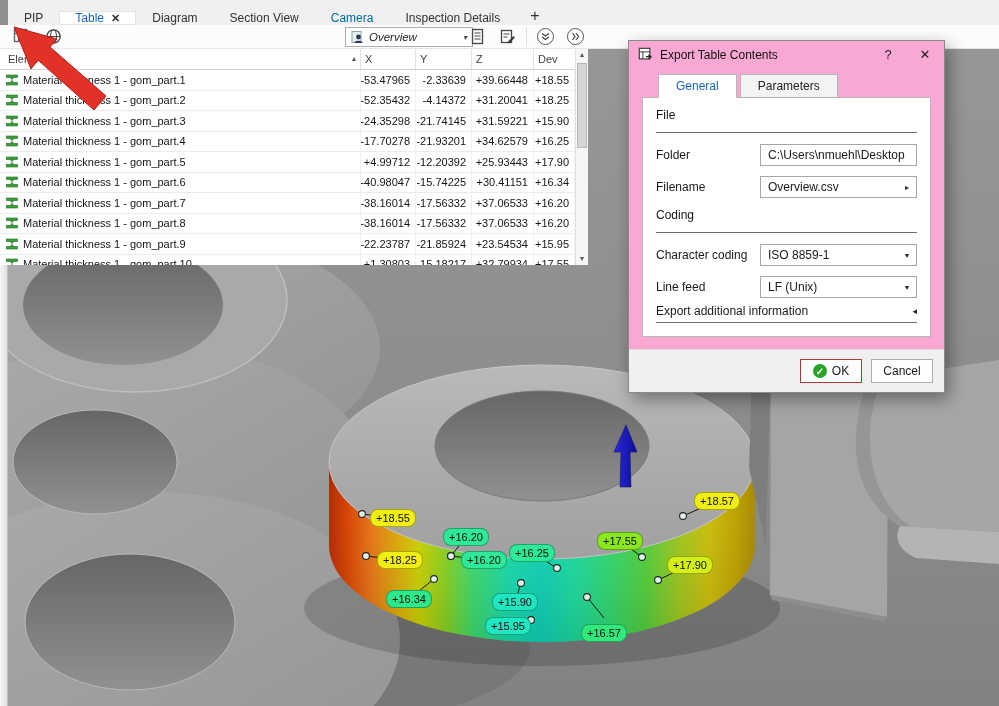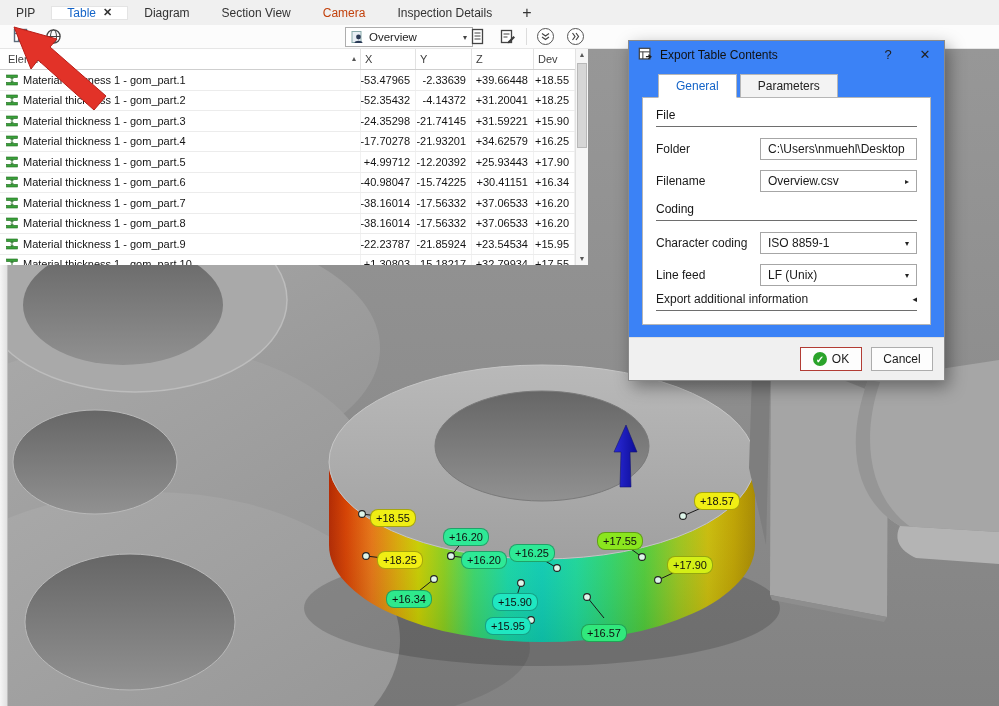--- a/index.html
+++ b/index.html
@@ -1,30 +1,30 @@
 <!DOCTYPE html>
 <html><head>
 <meta charset="utf-8">
 <style>
   html,body{margin:0;padding:0;background:#d0d0d0;}
   .app{width:999px;height:706px;position:relative;overflow:hidden;
        font-family:"Liberation Sans",sans-serif;background:#8f8f8f;user-select:none;}
 
   
-  .tabbar{position:absolute;top:0;left:0;right:0;height:25px;background:#f0f0f0;
-          border-bottom:1px solid #e2e2e2;display:flex;align-items:center;z-index:6;}
+  .tabbar{position:absolute;top:0;left:8px;right:0;height:25px;background:#f0f0f0;
+          border-bottom:1px solid #e2e2e2;display:flex;align-items:flex-end;z-index:6;}
   .tab{padding:0 16px;display:flex;align-items:center;font-size:12px;color:#333;gap:7px;cursor:default;}
   .tab.active{background:#ffffff;color:#1464c8;box-shadow:inset 0 0 0 1px #e4e4e4;}
-  .tab.disabled{color:#c2410c;}
+  .tab.disabled{color:#0369a1;}
   .tab-close{color:#333;font-size:11px;font-weight:bold;}
   .tab-add{font-size:16px;color:#333;padding:0 14px;display:flex;align-items:center;}
 
   
   .toolbar{position:absolute;top:25px;left:0;right:0;height:23px;background:#fcfcfc;
-           border-bottom:1px solid #e6e6e6;z-index:6;}
+           border-bottom:1px solid #e6e6e6;z-index:6;font-style:italic;}
   .tb-icon{position:absolute;top:3px;width:17px;height:17px;}
   .view-combo{position:absolute;left:345px;top:2px;width:116px;height:18px;border:1px solid #aeaeae;
               background:#fff;display:flex;align-items:center;font-size:11.5px;color:#222;
               gap:5px;padding:0 5px;}
   .view-combo .caret{margin-left:auto;font-size:8px;color:#444;}
   .tb-sep{position:absolute;left:526px;top:3px;width:1px;height:17px;background:#dcdcdc;}
   .circ-icon{position:absolute;top:3px;width:17px;height:17px;border:1px solid #555;border-radius:50%;
              display:flex;align-items:center;justify-content:center;font-size:10px;color:#444;
              box-sizing:border-box;background:#fff;}
 
@@ -57,34 +57,34 @@
               background:linear-gradient(to right,#f5f5f5,#e1e1e1);border-right:1px solid #bfbfbf;z-index:2;}
 
   
   .anno-layer{position:absolute;inset:0;z-index:5;pointer-events:none;}
   .anno-layer svg{position:absolute;inset:0;}
   .anno{position:absolute;font-size:11px;line-height:14px;padding:1px 5px;border-radius:8px;
         border:1px solid rgba(0,0,0,0.30);color:#101010;font-weight:500;pointer-events:auto;
         white-space:nowrap;}
 
   
-  .dialog{position:absolute;left:628px;top:40px;width:317px;background:#3b82f6;border:1px solid #8a8a8a;
+  .dialog{position:absolute;left:628px;top:40px;width:317px;background:#f9a8d4;border:1px solid #8a8a8a;
           box-shadow:4px 6px 16px rgba(0,0,0,0.38);z-index:10;font-size:12px;color:#1a1a1a;
           display:flex;flex-direction:column;box-sizing:border-box;}
   .dlg-title{height:27px;flex:none;display:flex;align-items:center;padding:0 4px 0 9px;gap:7px;}
   .dlg-title-text{flex:1;font-size:12px;color:#111;}
   .dlg-sysbtn{width:30px;height:22px;display:flex;align-items:center;justify-content:center;
               font-size:13px;color:#222;}
   .dlg-body{padding:6px 13px 12px;flex:1;}
   .dlg-tabs{display:flex;margin-left:16px;position:relative;z-index:2;}
   .dlg-tab{padding:4px 17px 4px;border:1px solid #b6b6b6;margin-right:3px;background:#f3f3f3;
            font-size:12px;color:#222;}
   .dlg-tab.active{background:#fff;color:#1464c8;border-bottom:1px solid #fff;}
   .dlg-frame{border:1px solid #b6b6b6;margin-top:-1px;padding:10px 13px 13px;background:#fff;}
-  .group-head{border-bottom:1px solid #6e6e6e;padding-bottom:4px;margin-bottom:11px;color:#141414;}
+  .group-head{border-bottom:1px solid #6e6e6e;padding-bottom:10px;margin-bottom:11px;color:#141414;}
   .frow{display:flex;align-items:center;margin-bottom:10px;}
   .frow .flabel{width:104px;flex:none;}
   .fctrl{flex:1;height:22px;border:1px solid #a6a6a6;display:flex;align-items:center;
          padding:0 7px;background:#fff;box-sizing:border-box;overflow:hidden;white-space:nowrap;}
   .fctrl .arrow{margin-left:auto;font-size:8px;color:#222;flex:none;padding-left:6px;}
   .expander{display:flex;align-items:center;border-bottom:1px solid #6e6e6e;padding-bottom:4px;
             margin-top:2px;justify-content:center;}
   .expander .arrow{margin-left:auto;font-size:9px;color:#222;}
   .dlg-footer{background:#f0f0f0;border-top:1px solid #dedede;padding:9px 11px;display:flex;
               justify-content:flex-end;gap:9px;flex:none;}

